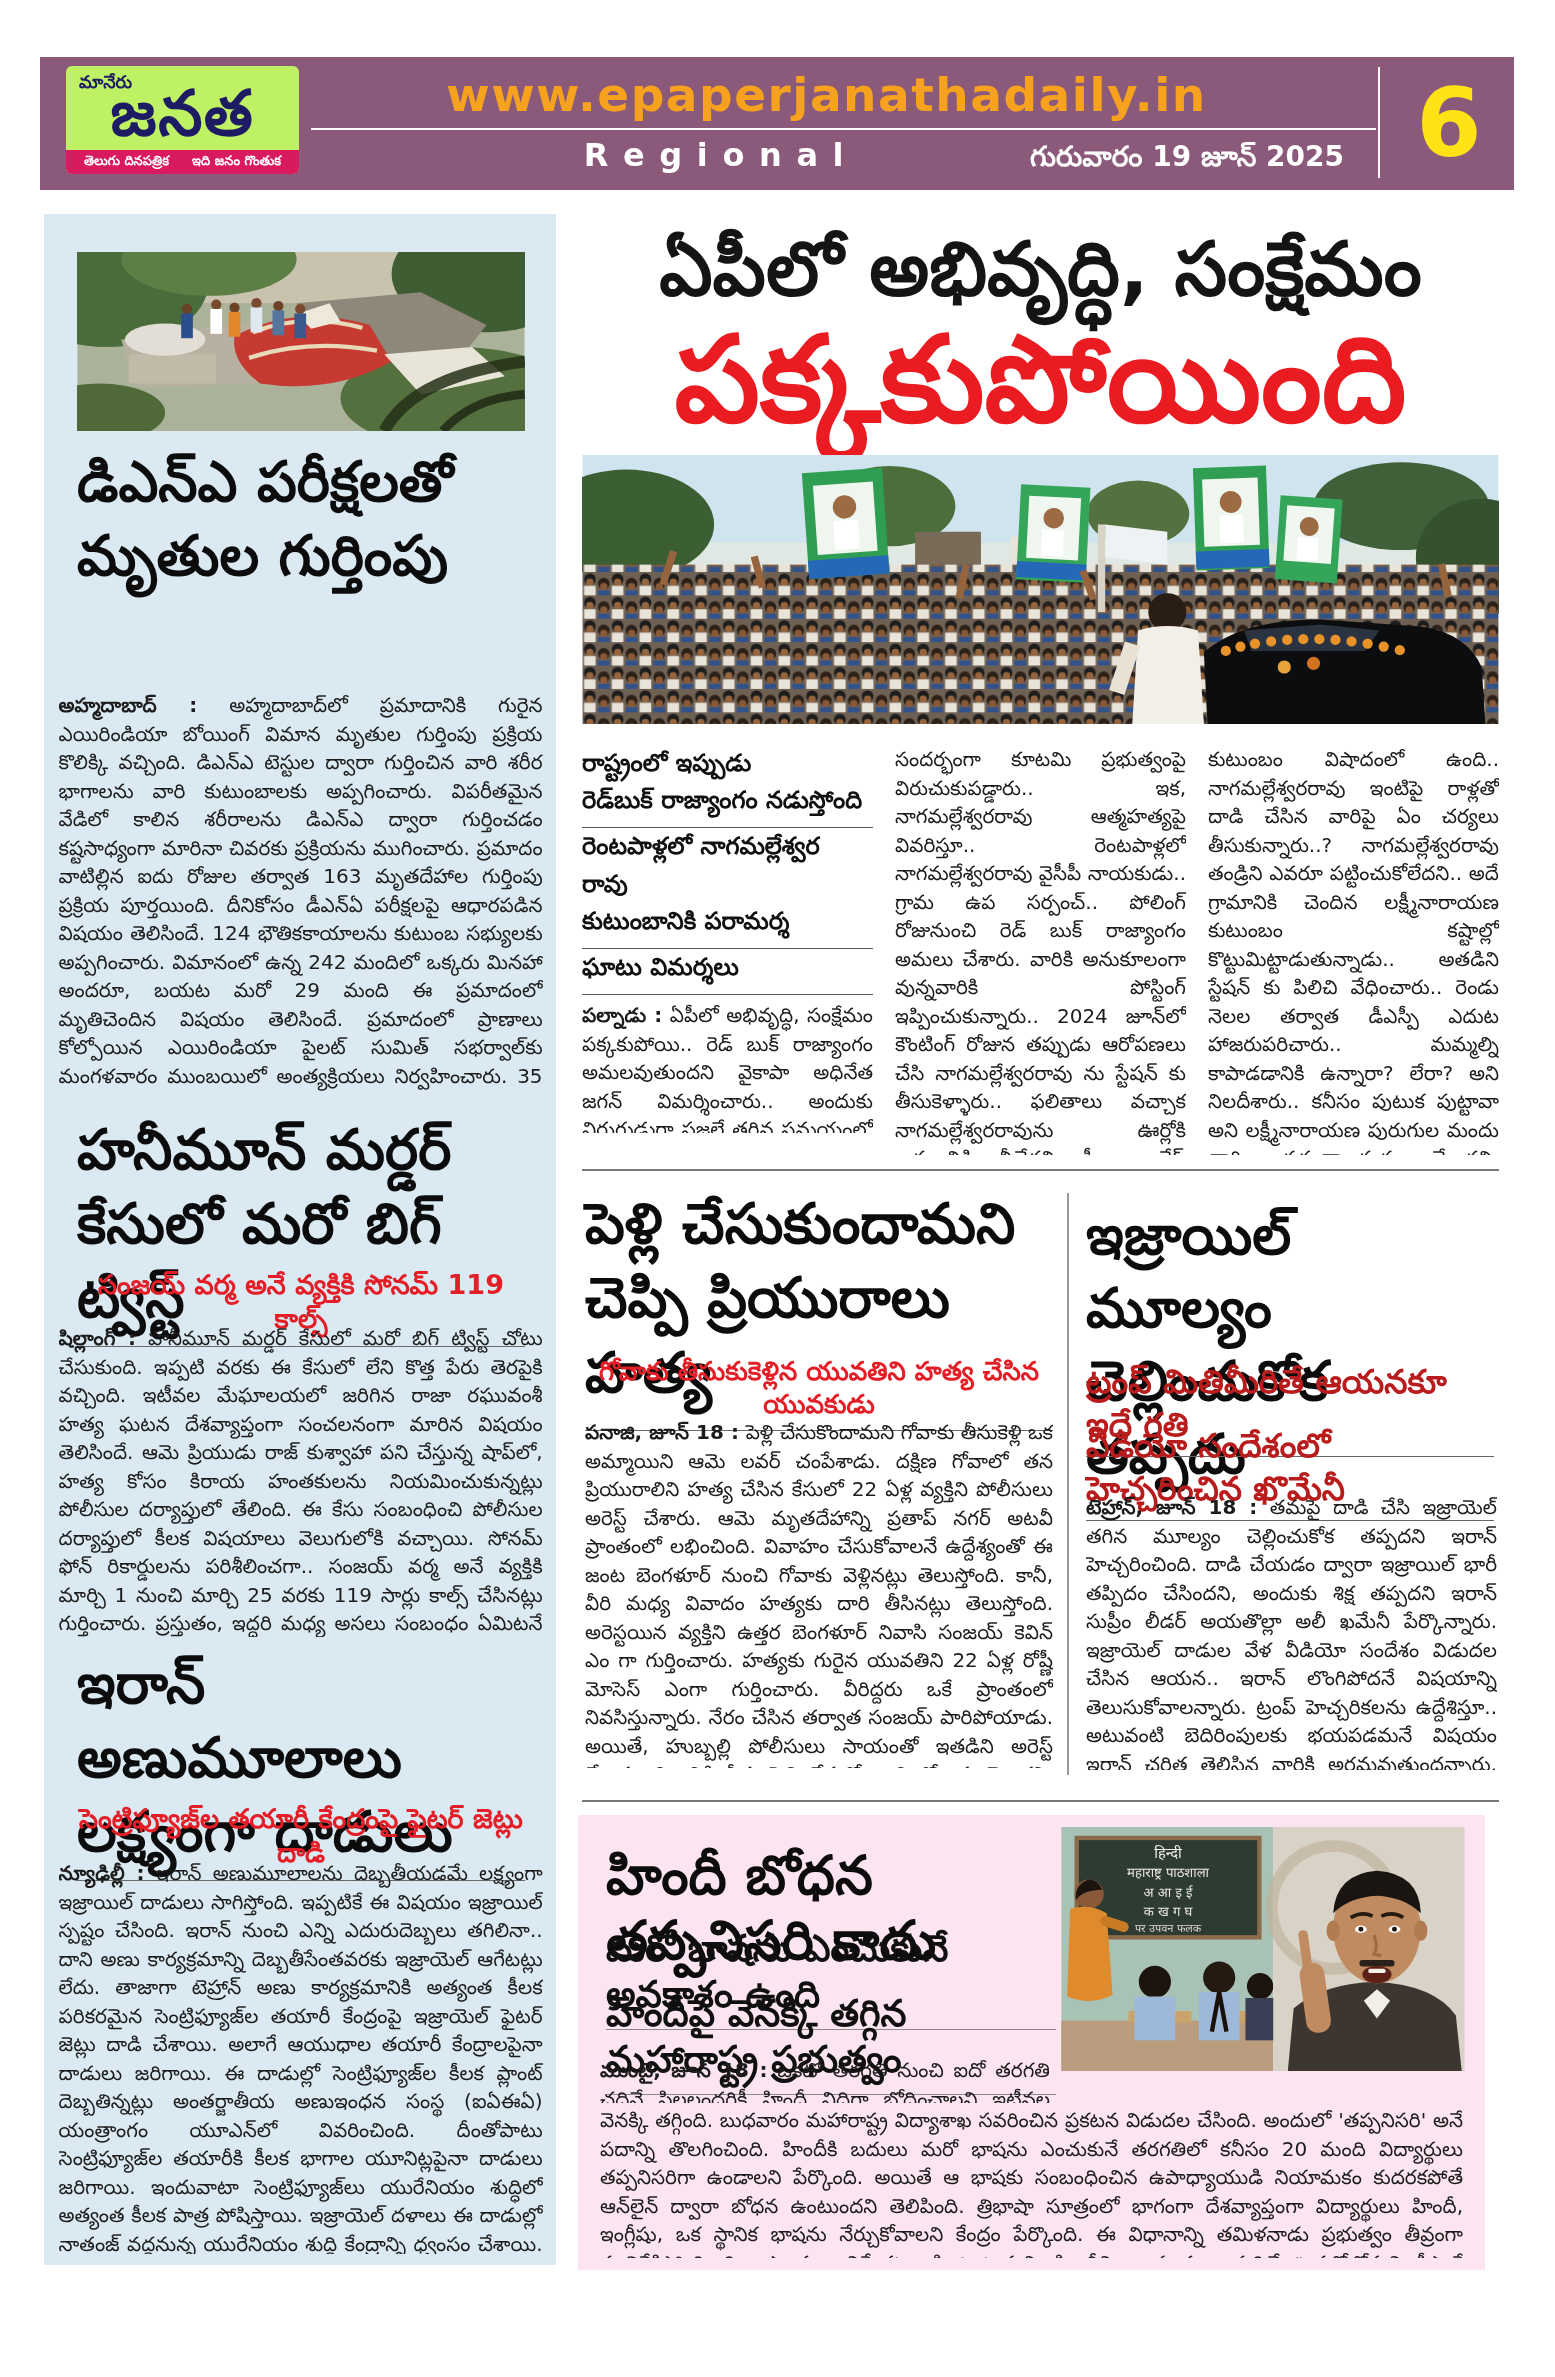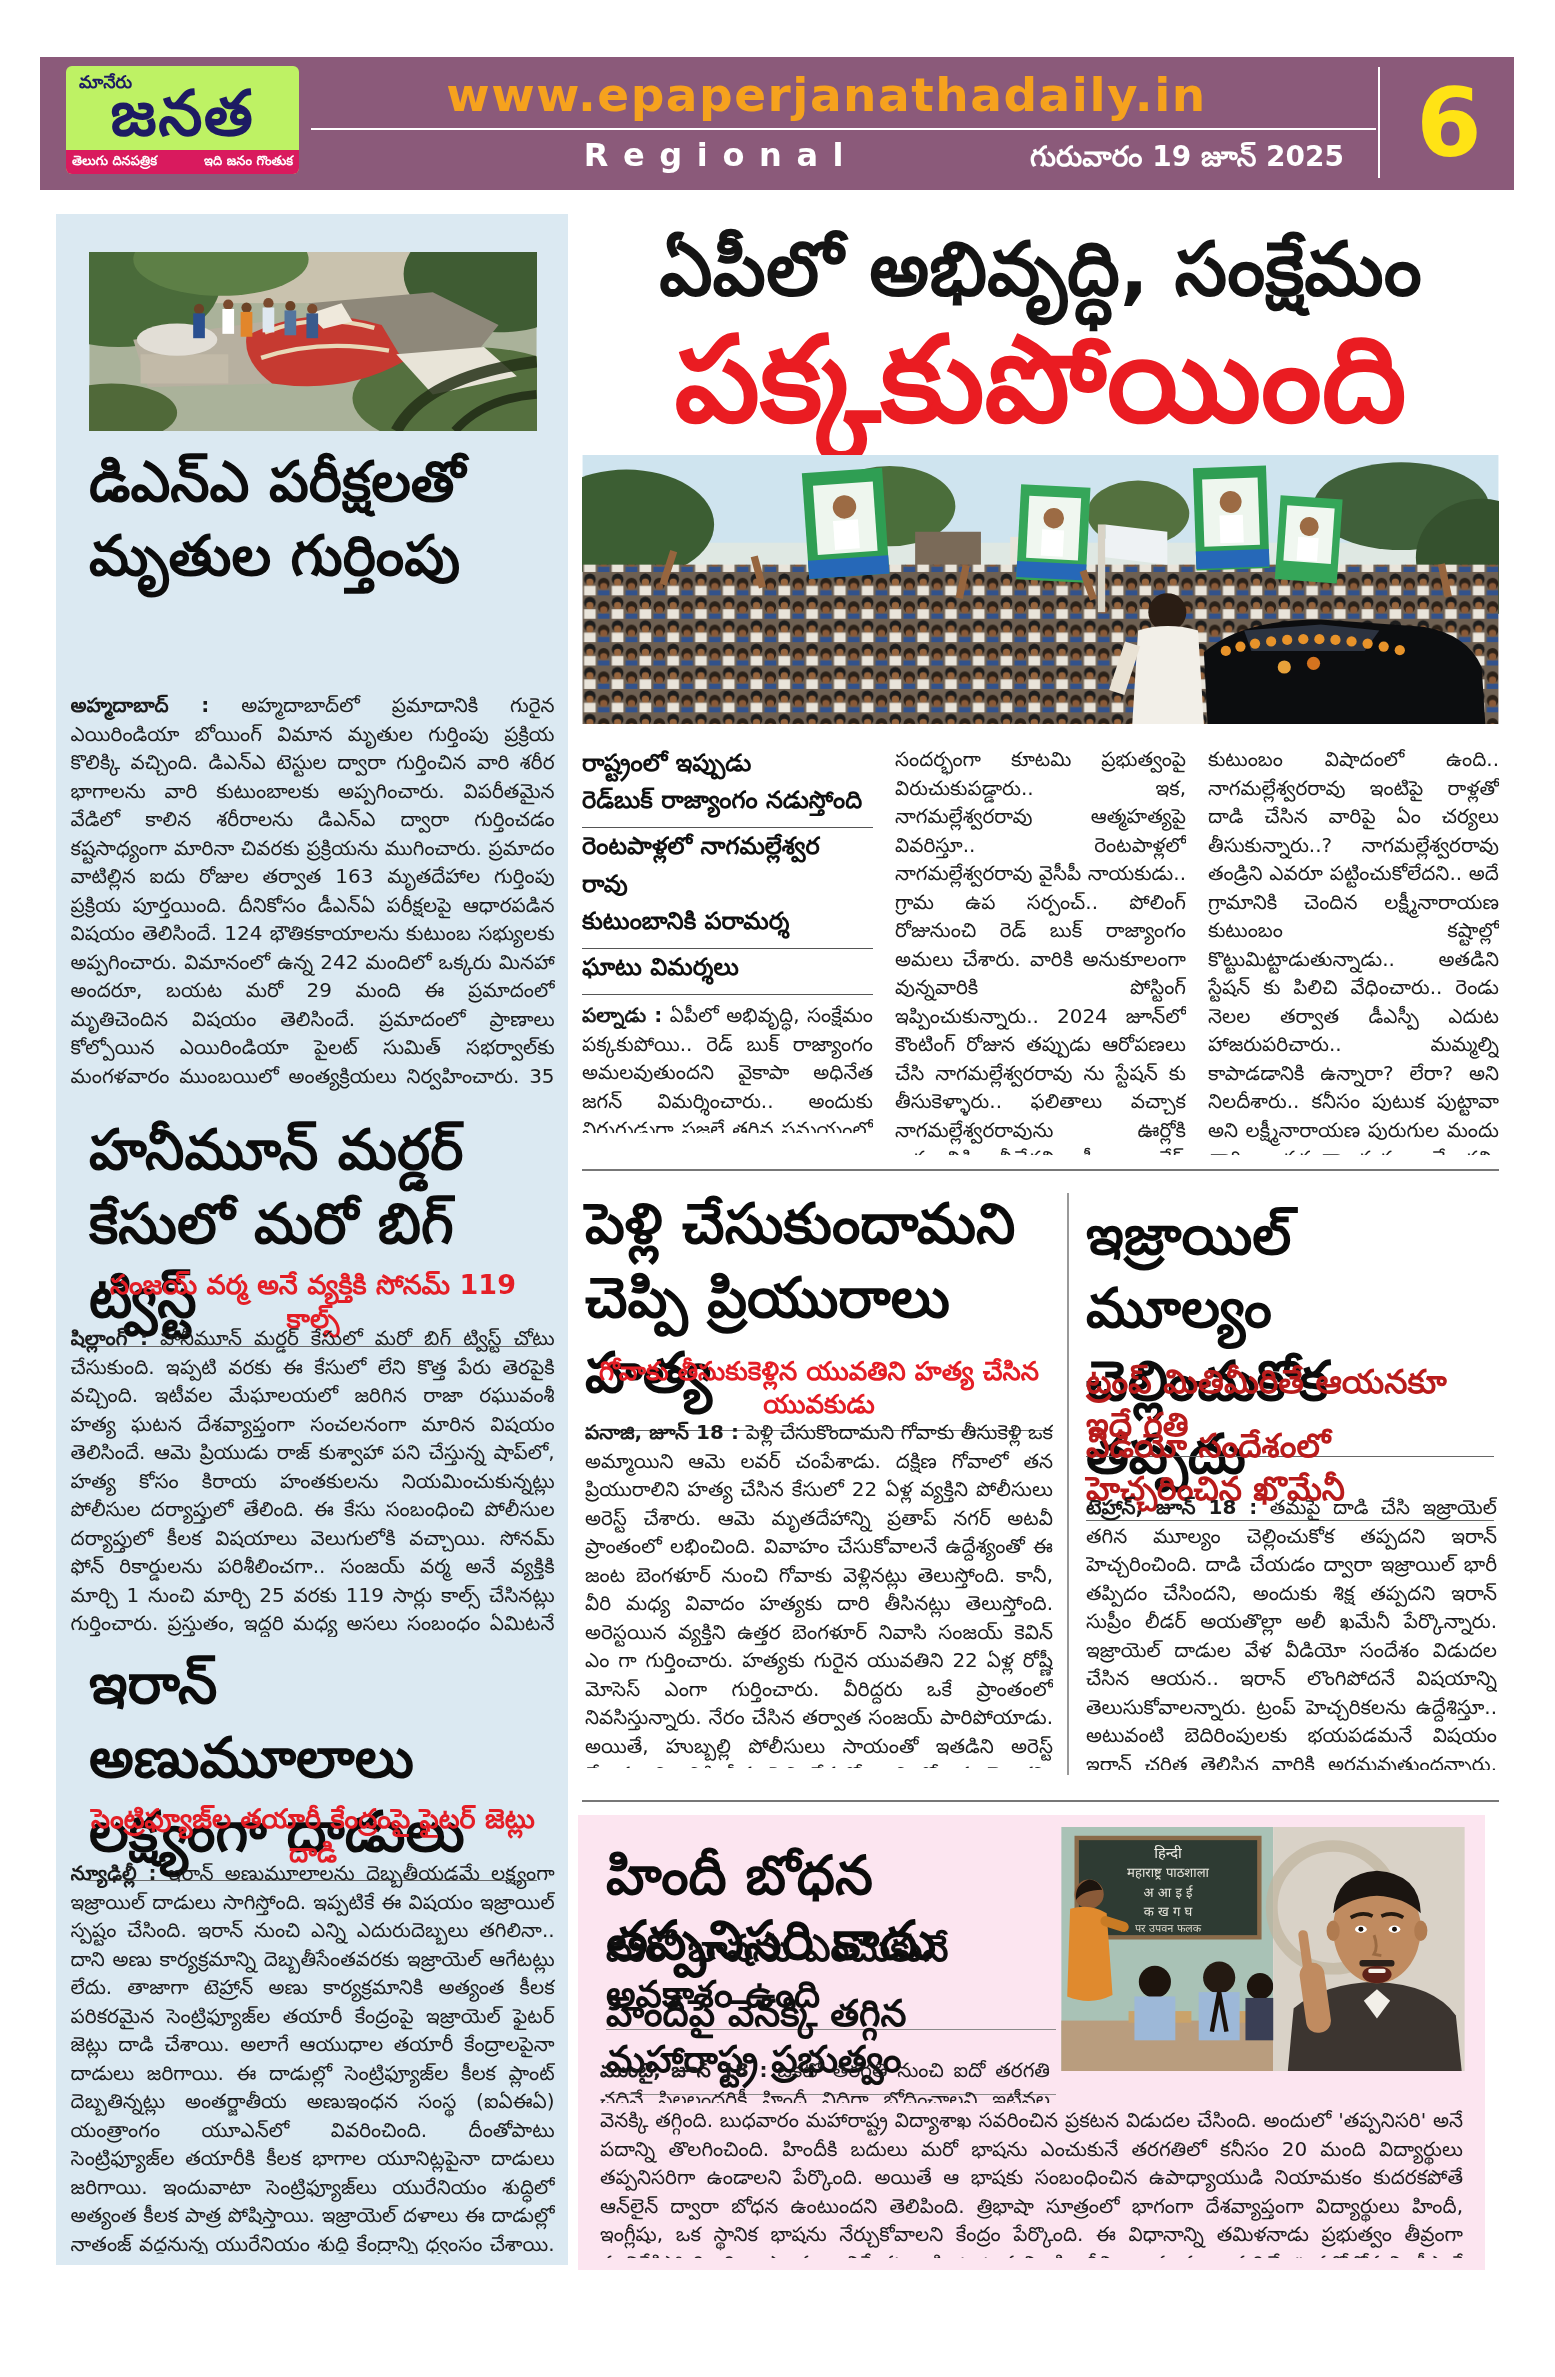--- a/index.html
+++ b/index.html
@@ -8,30 +8,30 @@
     font-family:"DejaVu Sans","Liberation Sans",sans-serif;
     -webkit-font-smoothing:antialiased;
   }
   .abs{position:absolute;}
 
   
   .banner{left:40px;top:57px;width:1474px;height:133px;background:#8b5a7a;}
   .logo{left:26px;top:8.8px;width:233px;height:108px;background:#bef264;border-radius:5.9px;overflow:hidden;}
   .logo-top{left:13px;top:5.9px;font-size:17.6px;font-weight:700;color:#1d1b63;}
   .logo-main{left:0;top:13px;width:100%;text-align:center;font-size:63px;font-weight:800;color:#1d1b63;letter-spacing:1.5px;line-height:1.1;}
-  .logo-strip{left:0;bottom:0;width:100%;height:23.4px;background:#d91a5e;color:#fff;font-size:13px;font-weight:700;display:flex;justify-content:space-between;align-items:center;padding:0 6px;box-sizing:border-box;position:absolute;}
+  .logo-strip{left:0;bottom:0;width:100%;height:23.4px;background:#d91a5e;color:#fff;font-size:13px;font-weight:700;display:flex;justify-content:space-between;align-items:center;padding:0 18px;box-sizing:border-box;position:absolute;}
   .url{left:278px;top:10.2px;width:1017px;text-align:center;font-size:47px;font-weight:700;color:#f6a21e;letter-spacing:1.5px;}
   .hline{left:271px;top:71px;width:1065px;height:2.2px;background:#ffffff;}
   .section{left:498px;top:79px;width:366px;text-align:center;color:#ffffff;font-size:32px;font-weight:800;letter-spacing:14.6px;}
   .date{left:966px;top:83px;width:362px;text-align:center;color:#ffffff;font-size:28px;font-weight:700;}
   .vline{left:1338px;top:10.2px;width:2.2px;height:111px;background:#ffffff;}
   .pagenum{left:1345px;top:0;width:128px;text-align:center;font-size:94px;font-weight:800;color:#ffe315;line-height:133px;}
 
   
-  .left-panel{left:44px;top:214px;width:512px;height:2051px;background:#dbe9f2;margin-left:12px;}
+  .left-panel{left:44px;top:214px;width:512px;height:2051px;background:#dbe9f2;}
   .pink-panel{left:578px;top:1815px;width:907px;height:455px;background:#fce5f0;}
 
   
   .hl{font-weight:800;color:#0c0c0c;line-height:1.32;}
   .hl-l{font-size:56px;}
   .subhead{color:#e41e26;font-size:28.5px;font-weight:800;text-align:center;padding-bottom:10.2px;border-bottom:1.5px solid #6b6b6b;line-height:1.25;}
   .tel-body{font-size:20px;line-height:28.5px;text-align:justify;color:#1c1c1c;overflow:hidden;}
   .tel-body b{font-weight:800;}
   .main-head-black{left:582px;top:228px;width:917px;text-align:center;font-size:75px;font-weight:800;color:#141414;line-height:1.1;}
   .main-head-red{left:582px;top:313px;width:917px;text-align:center;font-size:120px;font-weight:800;color:#ea1c22;line-height:1.12;}

